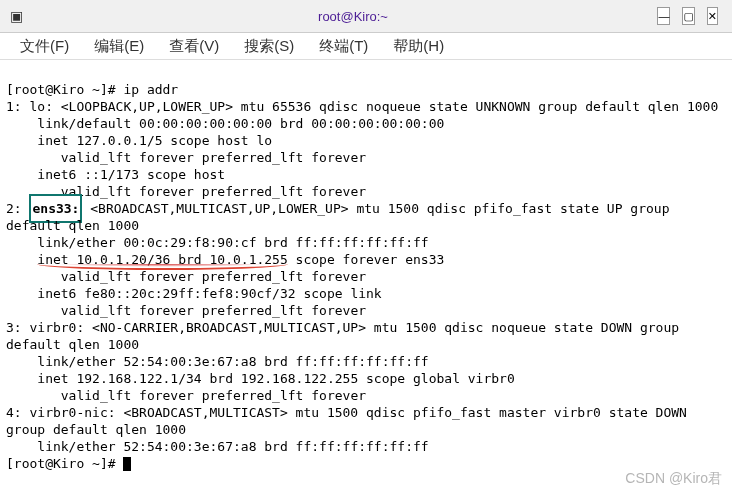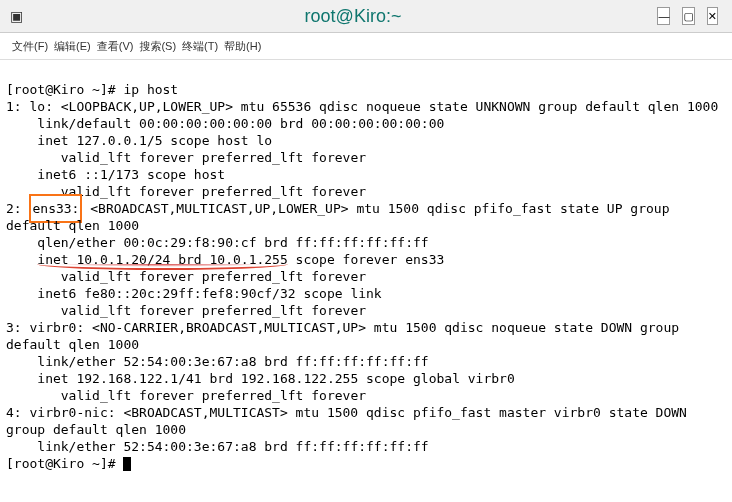--- a/index.html
+++ b/index.html
@@ -9,52 +9,53 @@
   width: 732px;
 }
 .title-bar {
   background: #f0f0f0;
   height: 32px;
   display: flex;
   align-items: center;
   border-bottom: 1px solid #ccc;
 }
 .title-bar .spacer { flex:1; }
-.title-bar .title { font-size: 18px; color: #0f766e; text-align: left; }
+.title-bar .title { font-size: 13px; color: #4c1d95; text-align: left; }
 .title-bar .btn {
   width: 16px; height: 16px; margin: 0 6px;
   border: 1px solid #999; display: inline-flex; align-items: center; justify-content: center;
   font-size: 11px; background: #fff;
 }
 .title-bar .icon-wrap { width: 60px; display:flex; justify-content:flex-end; padding-right:8px; }
 .title-bar .term-icon { width: 32px; padding-left:10px; font-size:14px; color:#333; }
 .menu-bar {
   height: 26px;
   display: flex;
   align-items: center;
-  padding: 0 12px;
-  gap: 6px;
-  font-size: 11px;
+  padding: 0 20px;
+  gap: 25px;
+  font-size: 15px;
   color: #333;
   border-bottom: 1px solid #ddd;
 }
 .menu-item { cursor: default; }
 .term {
   font-family: "DejaVu Sans Mono","Courier New",monospace;
   font-size: 13px;
   line-height: 17px;
   padding: 4px 6px;
   white-space: pre-wrap;
   color: #000;
   position: relative;
 }
 .hl-box {
-  border: 2px solid #f97316;
+  border: 2px solid #0f766e;
   padding: 5px 1px;
   display: inline;
+  font-weight: bold;
 }
 .underline-red {
   position: relative;
 }
 .underline-red::after {
   content: "";
   position: absolute;
   left: 0; right: 0;
   bottom: -3px;
   height: 4px;
@@ -95,33 +96,34 @@
 <div class="menu-bar">
   <span class="menu-item">文件(F)</span>
   <span class="menu-item">编辑(E)</span>
   <span class="menu-item">查看(V)</span>
   <span class="menu-item">搜索(S)</span>
   <span class="menu-item">终端(T)</span>
   <span class="menu-item">帮助(H)</span>
 </div>
 
 <div class="term">
-<span>[root@Kiro ~]# </span><span>ip host</span>
+<span>[root@Kiro ~]# </span><span>ip addr</span>
 <span>1: lo: &lt;LOOPBACK,UP,LOWER_UP&gt; mtu 65536 qdisc noqueue state UNKNOWN group default qlen 1000</span>
 <span>    link/default 00:00:00:00:00:00 brd 00:00:00:00:00:00</span>
 <span>    inet 127.0.0.1/5 scope host lo</span>
 <span>       valid_lft forever preferred_lft forever</span>
 <span>    inet6 ::1/173 scope host</span>
 <span>       valid_lft forever preferred_lft forever</span>
 <span>2: </span><span class="hl-box">ens33:</span><span> &lt;BROADCAST,MULTICAST,UP,LOWER_UP&gt; mtu 1500 qdisc pfifo_fast state UP group default qlen 1000</span>
-<span>    qlen/ether 00:0c:29:f8:90:cf brd ff:ff:ff:ff:ff:ff</span>
-<span>    </span><span class="underline-red">inet 10.0.1.20/24 brd 10.0.1.255</span><span> scope forever ens33</span>
+<span>    link/ether 00:0c:29:f8:90:cf brd ff:ff:ff:ff:ff:ff</span>
+<span>    </span><span class="underline-red">inet 10.0.1.20/36 brd 10.0.1.255</span><span> scope forever ens33</span>
 <span>       valid_lft forever preferred_lft forever</span>
 <span>    inet6 fe80::20c:29ff:fef8:90cf/32 scope link</span>
 <span>       valid_lft forever preferred_lft forever</span>
 <span>3: virbr0: &lt;NO-CARRIER,BROADCAST,MULTICAST,UP&gt; mtu 1500 qdisc noqueue state DOWN group default qlen 1000</span>
 <span>    link/ether 52:54:00:3e:67:a8 brd ff:ff:ff:ff:ff:ff</span>
-<span>    inet 192.168.122.1/41 brd 192.168.122.255 scope global virbr0</span>
+<span>    inet 192.168.122.1/34 brd 192.168.122.255 scope global virbr0</span>
 <span>       valid_lft forever preferred_lft forever</span>
 <span>4: virbr0-nic: &lt;BROADCAST,MULTICAST&gt; mtu 1500 qdisc pfifo_fast master virbr0 state DOWN group default qlen 1000</span>
 <span>    link/ether 52:54:00:3e:67:a8 brd ff:ff:ff:ff:ff:ff</span>
 <span>[root@Kiro ~]# </span><span class="cursor"></span>
+<div class="watermark">CSDN @Kiro君</div>
 </div>
 
 </body></html>

